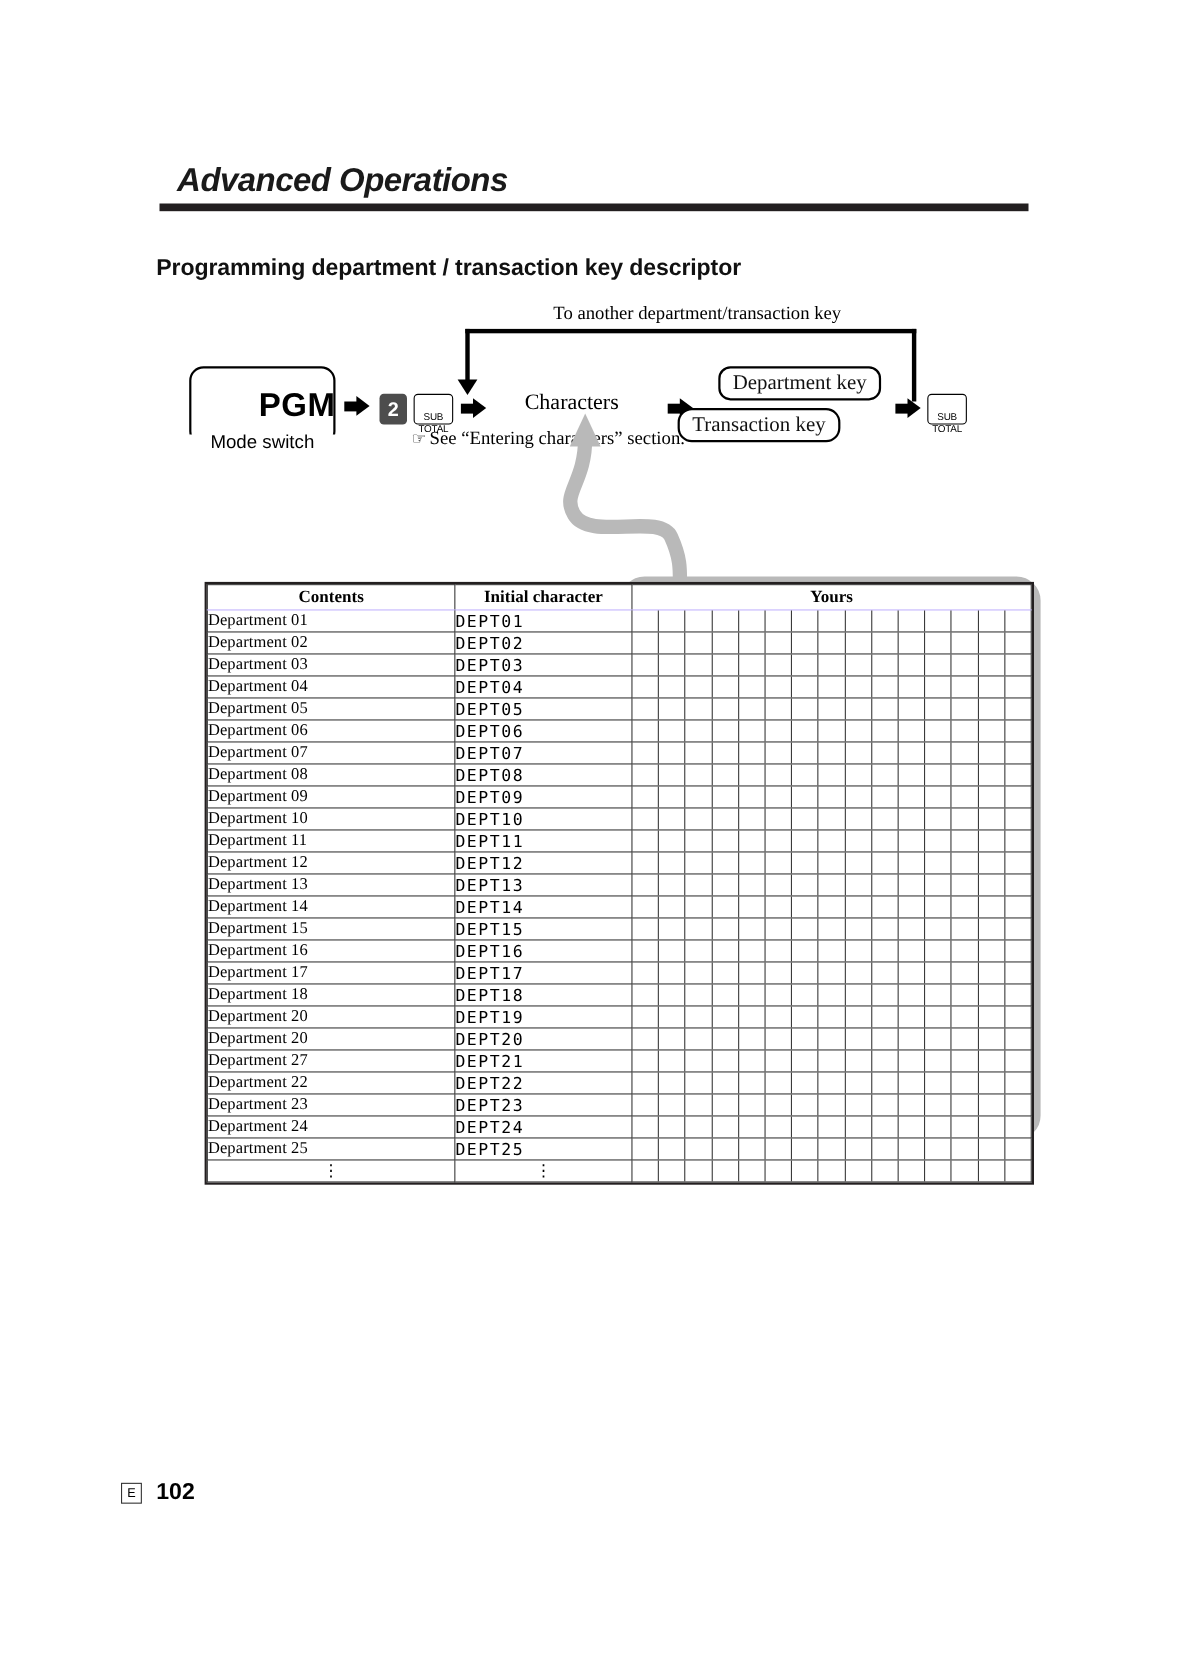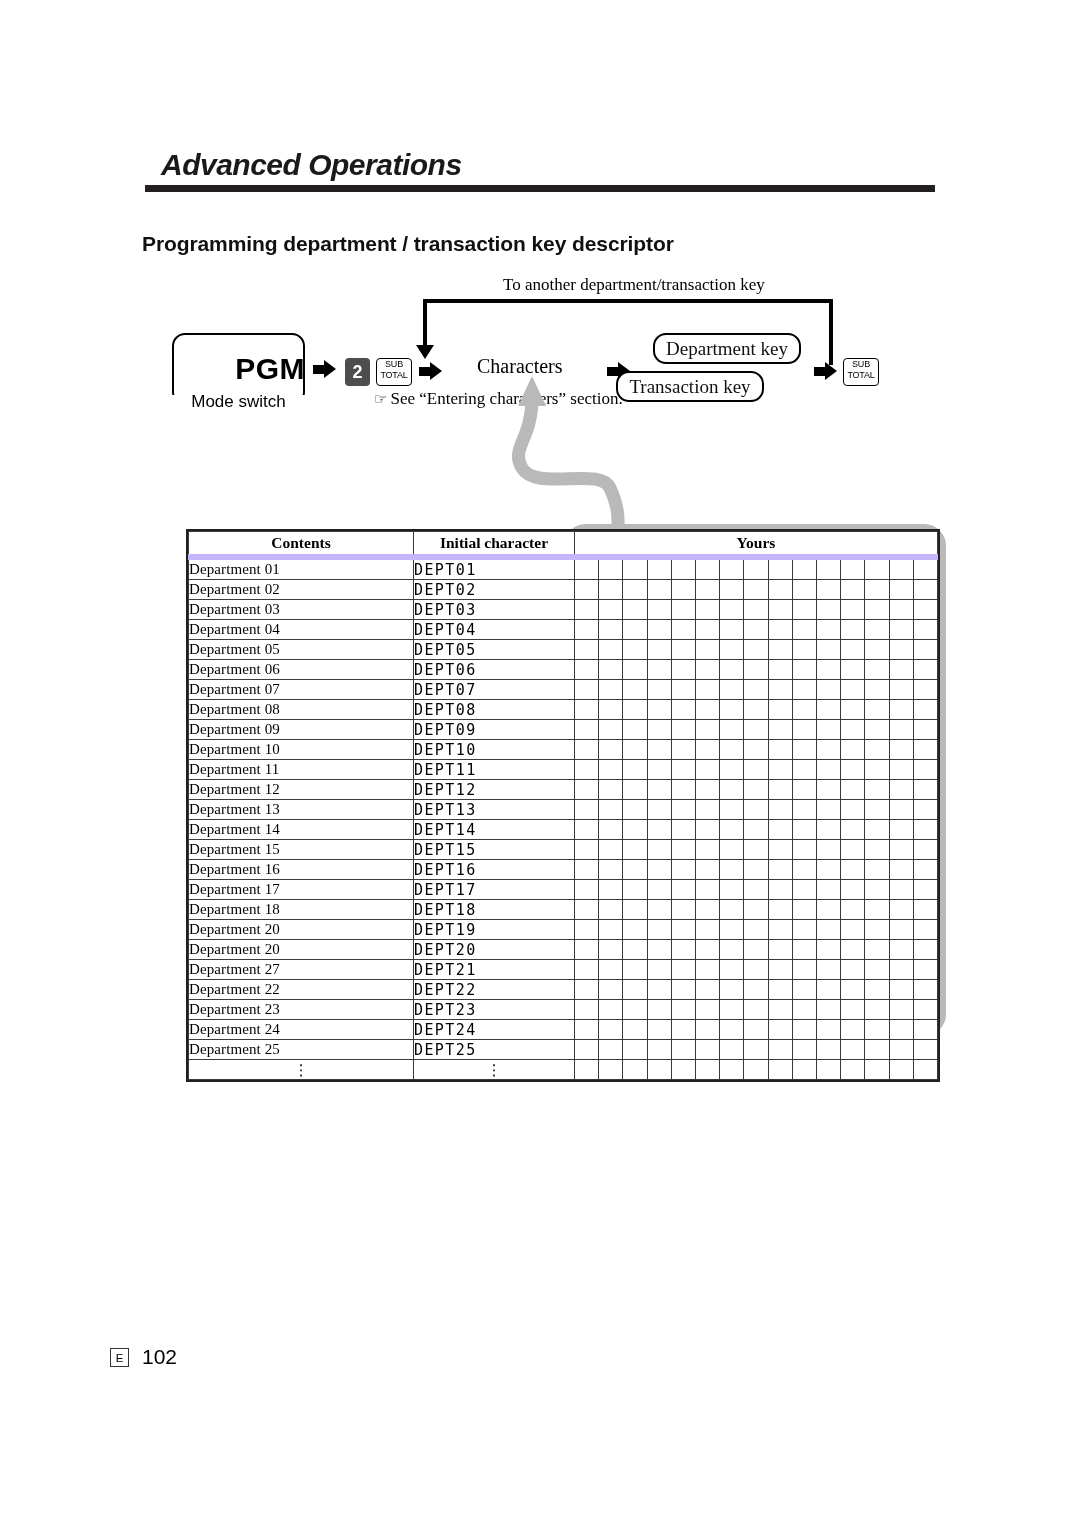--- a/index.html
+++ b/index.html
@@ -146,21 +146,21 @@
     height: 28px;
     background: #fff;
     border: 1.6px solid #000;
     border-radius: 4px;
     box-sizing: border-box;
     font-family: "Liberation Sans", sans-serif;
     font-size: 9px;
     font-weight: normal;
     text-align: center;
     line-height: 10.5px;
-    padding-top: 0;
+    padding-top: 15px;
     letter-spacing: -0.2px;
   }
 
   .characters-label {
     position: absolute;
     left: 477px;
     top: 355px;
     font-size: 20px;
   }
   .see-note {
@@ -178,21 +178,21 @@
   .rk-box {
     position: absolute;
     border: 2px solid #000;
     border-radius: 13px;
     box-sizing: border-box;
     background: #fff;
     text-align: center;
     font-size: 19px;
     color: #111;
   }
-  #dept-key-box { left: 653px; top: 333px; width: 148px; height: 31px; line-height: 28px; }
+  #dept-key-box { left: 653px; top: 333px; width: 148px; height: 31px; line-height: 28px; border-radius: 11px; }
   #trans-key-box { left: 616px; top: 371px; width: 148px; height: 31px; line-height: 28px; }
 
   
   .line-h, .line-v {
     position: absolute;
     background: #000;
   }
 
   .arrow-down-thin {
     position: absolute;
@@ -231,21 +231,21 @@
     padding: 0;
     height: 19px;
     font-size: 15px;
     vertical-align: middle;
   }
   table.descr th {
     font-weight: bold;
     text-align: center;
     height: 22px;
     font-size: 15.5px;
-    border-bottom: 6px solid #c4b5fd;
+    border-bottom: 1px solid #c4b5fd;
   }
   .col-contents { width: 224px; }
   .col-initial  { width: 160px; }
   td.c-contents {
     padding-left: 7px;
     font-size: 15px;
     letter-spacing: 0.1px;
     margin-top: 20px;
   }
   td.c-initial {
@@ -301,21 +301,21 @@
     height: 19px;
     border: 1.5px solid #333;
     font-family: "Liberation Sans", sans-serif;
     font-size: 11.5px;
     text-align: center;
     line-height: 18px;
     box-sizing: border-box;
   }
   .page-no {
     font-family: "Liberation Sans", sans-serif;
-    font-weight: normal;
+    font-weight: bold;
     font-size: 21px;
   }
 </style>
 </head>
 <body>
 
 <div class="chapter-title">Advanced Operations</div>
 <div class="chapter-rule"></div>
 
 <div class="section-heading">Programming department / transaction key descriptor</div>

